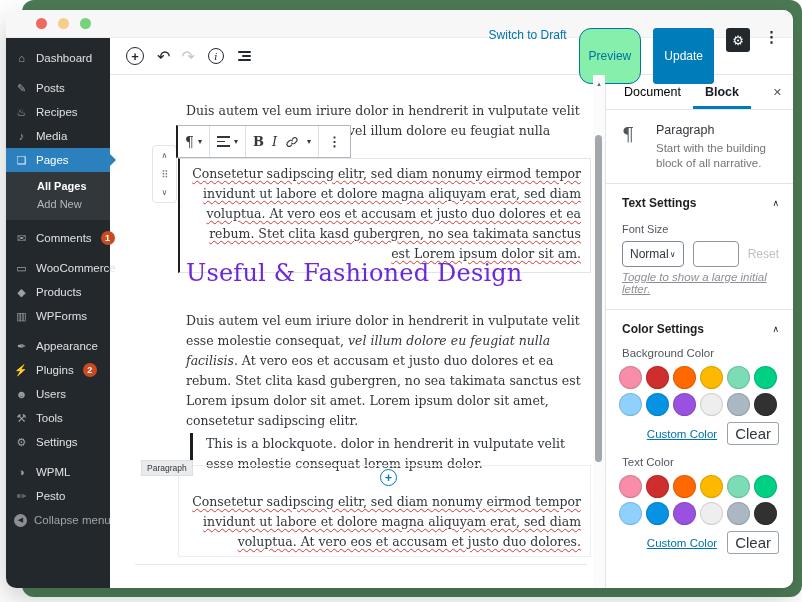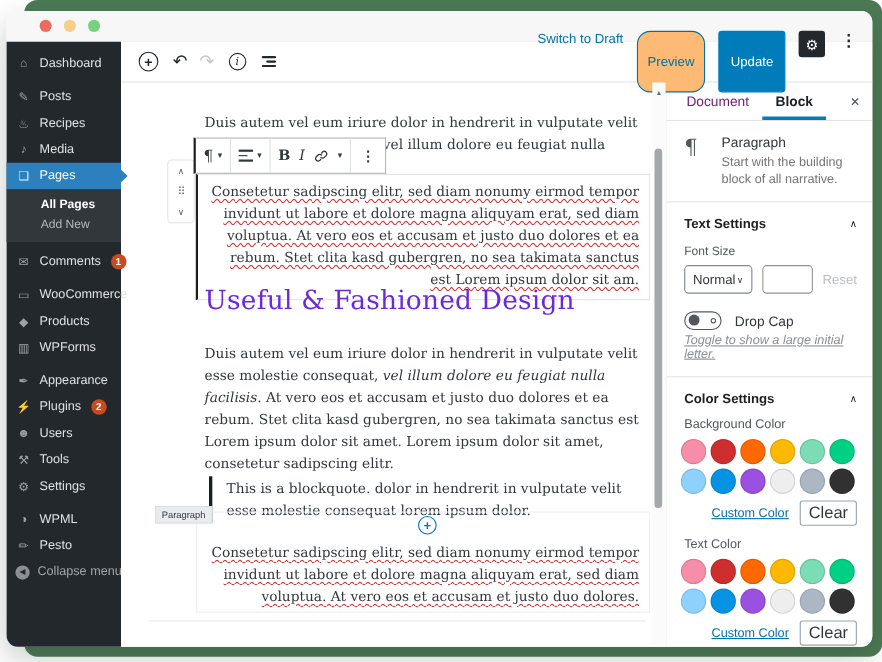--- a/index.html
+++ b/index.html
@@ -33,21 +33,21 @@
   .hicon { display:inline-flex; align-items:center; justify-content:center; color:#23282d; cursor:pointer; }
   .circle-btn { width:18px; height:18px; border:1.5px solid #23282d; border-radius:50%; font-size:13px; line-height:1; font-weight:bold; }
   .undo { font-size:16px; margin-left:13px; }
   .redo { font-size:16px; margin-left:11px; color:#c3c7cb; }
   .info-btn { width:16px; height:16px; border:1.4px solid #23282d; border-radius:50%; font-size:10px; font-family:"DejaVu Serif",serif; font-style:italic; margin-left:13px; }
   .listview { display:flex; flex-direction:column; gap:2.5px; margin-left:14px; cursor:pointer; }
   .listview i { display:block; height:1.8px; background:#23282d; border-radius:1px; }
   .lv1 { width:13px; } .lv2 { width:9px; margin-left:4px; } .lv3 { width:13px; }
   .hdr-right { margin-left:auto; display:flex; gap:12px; }
   .link-draft { color:#0073aa; font-size:12px; cursor:pointer; }
-  .btn-preview { border:1px solid #0071a1; color:#0071a1; background:#fdba74; border-radius:12px; font-size:12px; padding:4px 9px; cursor:pointer; }
+  .btn-preview { border:1px solid #0071a1; color:#0071a1; background:#86efac; border-radius:12px; font-size:12px; padding:4px 9px; cursor:pointer; }
   .btn-update { border:1px solid #007cba; color:#fff; background:#007cba; border-radius:3px; font-size:12px; padding:20px 10px; cursor:pointer; }
   .btn-gear { width:24px; height:24px; background:#23282d; color:#fff; border-radius:3px; display:inline-flex; align-items:center; justify-content:center; font-size:13px; cursor:pointer; }
   .more-v { font-size:15px; color:#23282d; font-weight:bold; cursor:pointer; padding:0 2px; }
 
   
   .canvas { position:absolute; left:104px; top:65px; width:496px; bottom:0; background:#fff; overflow:hidden; }
   .serif { font-family:"DejaVu Serif",serif; color:#32373c; }
   .p { font-size:12.5px; line-height:20px; }
   .spell { text-decoration:underline; text-decoration-style:wavy; text-decoration-color:#cf3a3a; text-decoration-thickness:1px; text-underline-offset:2px;text-align:right; }
   .para1 { position:absolute; left:76px; top:26px; width:412px; }
@@ -76,21 +76,21 @@
   .end-divider { position:absolute; left:25px; top:489px; width:452px; height:1px; background:#e5e7e9; }
 
   
   .scrollbar { position:absolute; right:188px; top:65px; width:12px; bottom:0; background:#fbfbfc; z-index:2; }
   .sb-up { position:absolute; top:5px; left:0; right:0; text-align:center; font-size:7px; color:#606a73; cursor:pointer; }
   .sb-thumb { position:absolute; top:60px; left:2px; width:7px; height:327px; background:#a3a8ad; border-radius:4px; cursor:grab; }
 
   
   .inspector { position:absolute; right:0; top:65px; width:188px; bottom:0; background:#fff; border-left:1px solid #e2e4e7; border-radius:0 0 10px 0; font-size:12.5px; color:#32373c; overflow:hidden; }
   .tabs { display:flex; align-items:center; height:35px; border-bottom:1px solid #e2e4e7; padding-left:6px; }
-  .tab { padding:9px 12px 10px 12px; font-size:12.5px; color:#701a75; cursor:pointer; }
+  .tab { padding:9px 12px 10px 12px; font-size:12.5px; color:#000000; cursor:pointer; }
   .tab.active { color:#191e23; font-weight:bold; box-shadow:inset 0 -3px 0 #007cba; }
   .tab-close { margin-left:auto; margin-right:11px; color:#50575e; font-size:11px; cursor:pointer; }
   .card { display:flex; gap:10px; padding:13px 14px 12px 16px; border-bottom:1px solid #e2e4e7; }
   .card-ic { font-family:"DejaVu Serif",serif; font-size:19px; color:#50575e; width:24px; }
   .card-title { font-size:12.5px; color:#32373c; margin-bottom:4px; }
   .card-desc { font-size:11.5px; color:#757575; line-height:15px; width:122px; }
   .section { padding:12px 14px 14px 16px; border-bottom:1px solid #e2e4e7; }
   .section.last { border-bottom:none; }
   .sec-head { display:flex; align-items:center; justify-content:space-between; cursor:pointer; }
   .sec-title { font-size:12px; font-weight:bold; color:#1e1e1e; }
@@ -313,27 +313,20 @@
         </div>
         <div class="fs-label">Font Size</div>
         <div class="fs-row">
           <span class="select">
             <span>Normal</span>
             <span class="sel-arrow">∨</span>
           </span>
           <input class="num-input" type="text" value="" style="">
           <button class="reset">Reset</button>
         </div>
-        <div class="toggle-row">
-          <span class="toggle">
-              <span class="knob"></span>
-              <span class="offdot"></span>
-            </span>
-          <span class="toggle-label">Drop Cap</span>
-        </div>
         <div class="help">Toggle to show a large initial letter.</div>
       </div>
 
       <div class="section last">
         <div class="sec-head">
           <span class="sec-title">Color Settings</span>
           <span class="sec-chevron">∧</span>
         </div>
         <div class="color-label">Background Color</div>
         <div class="swatches">

